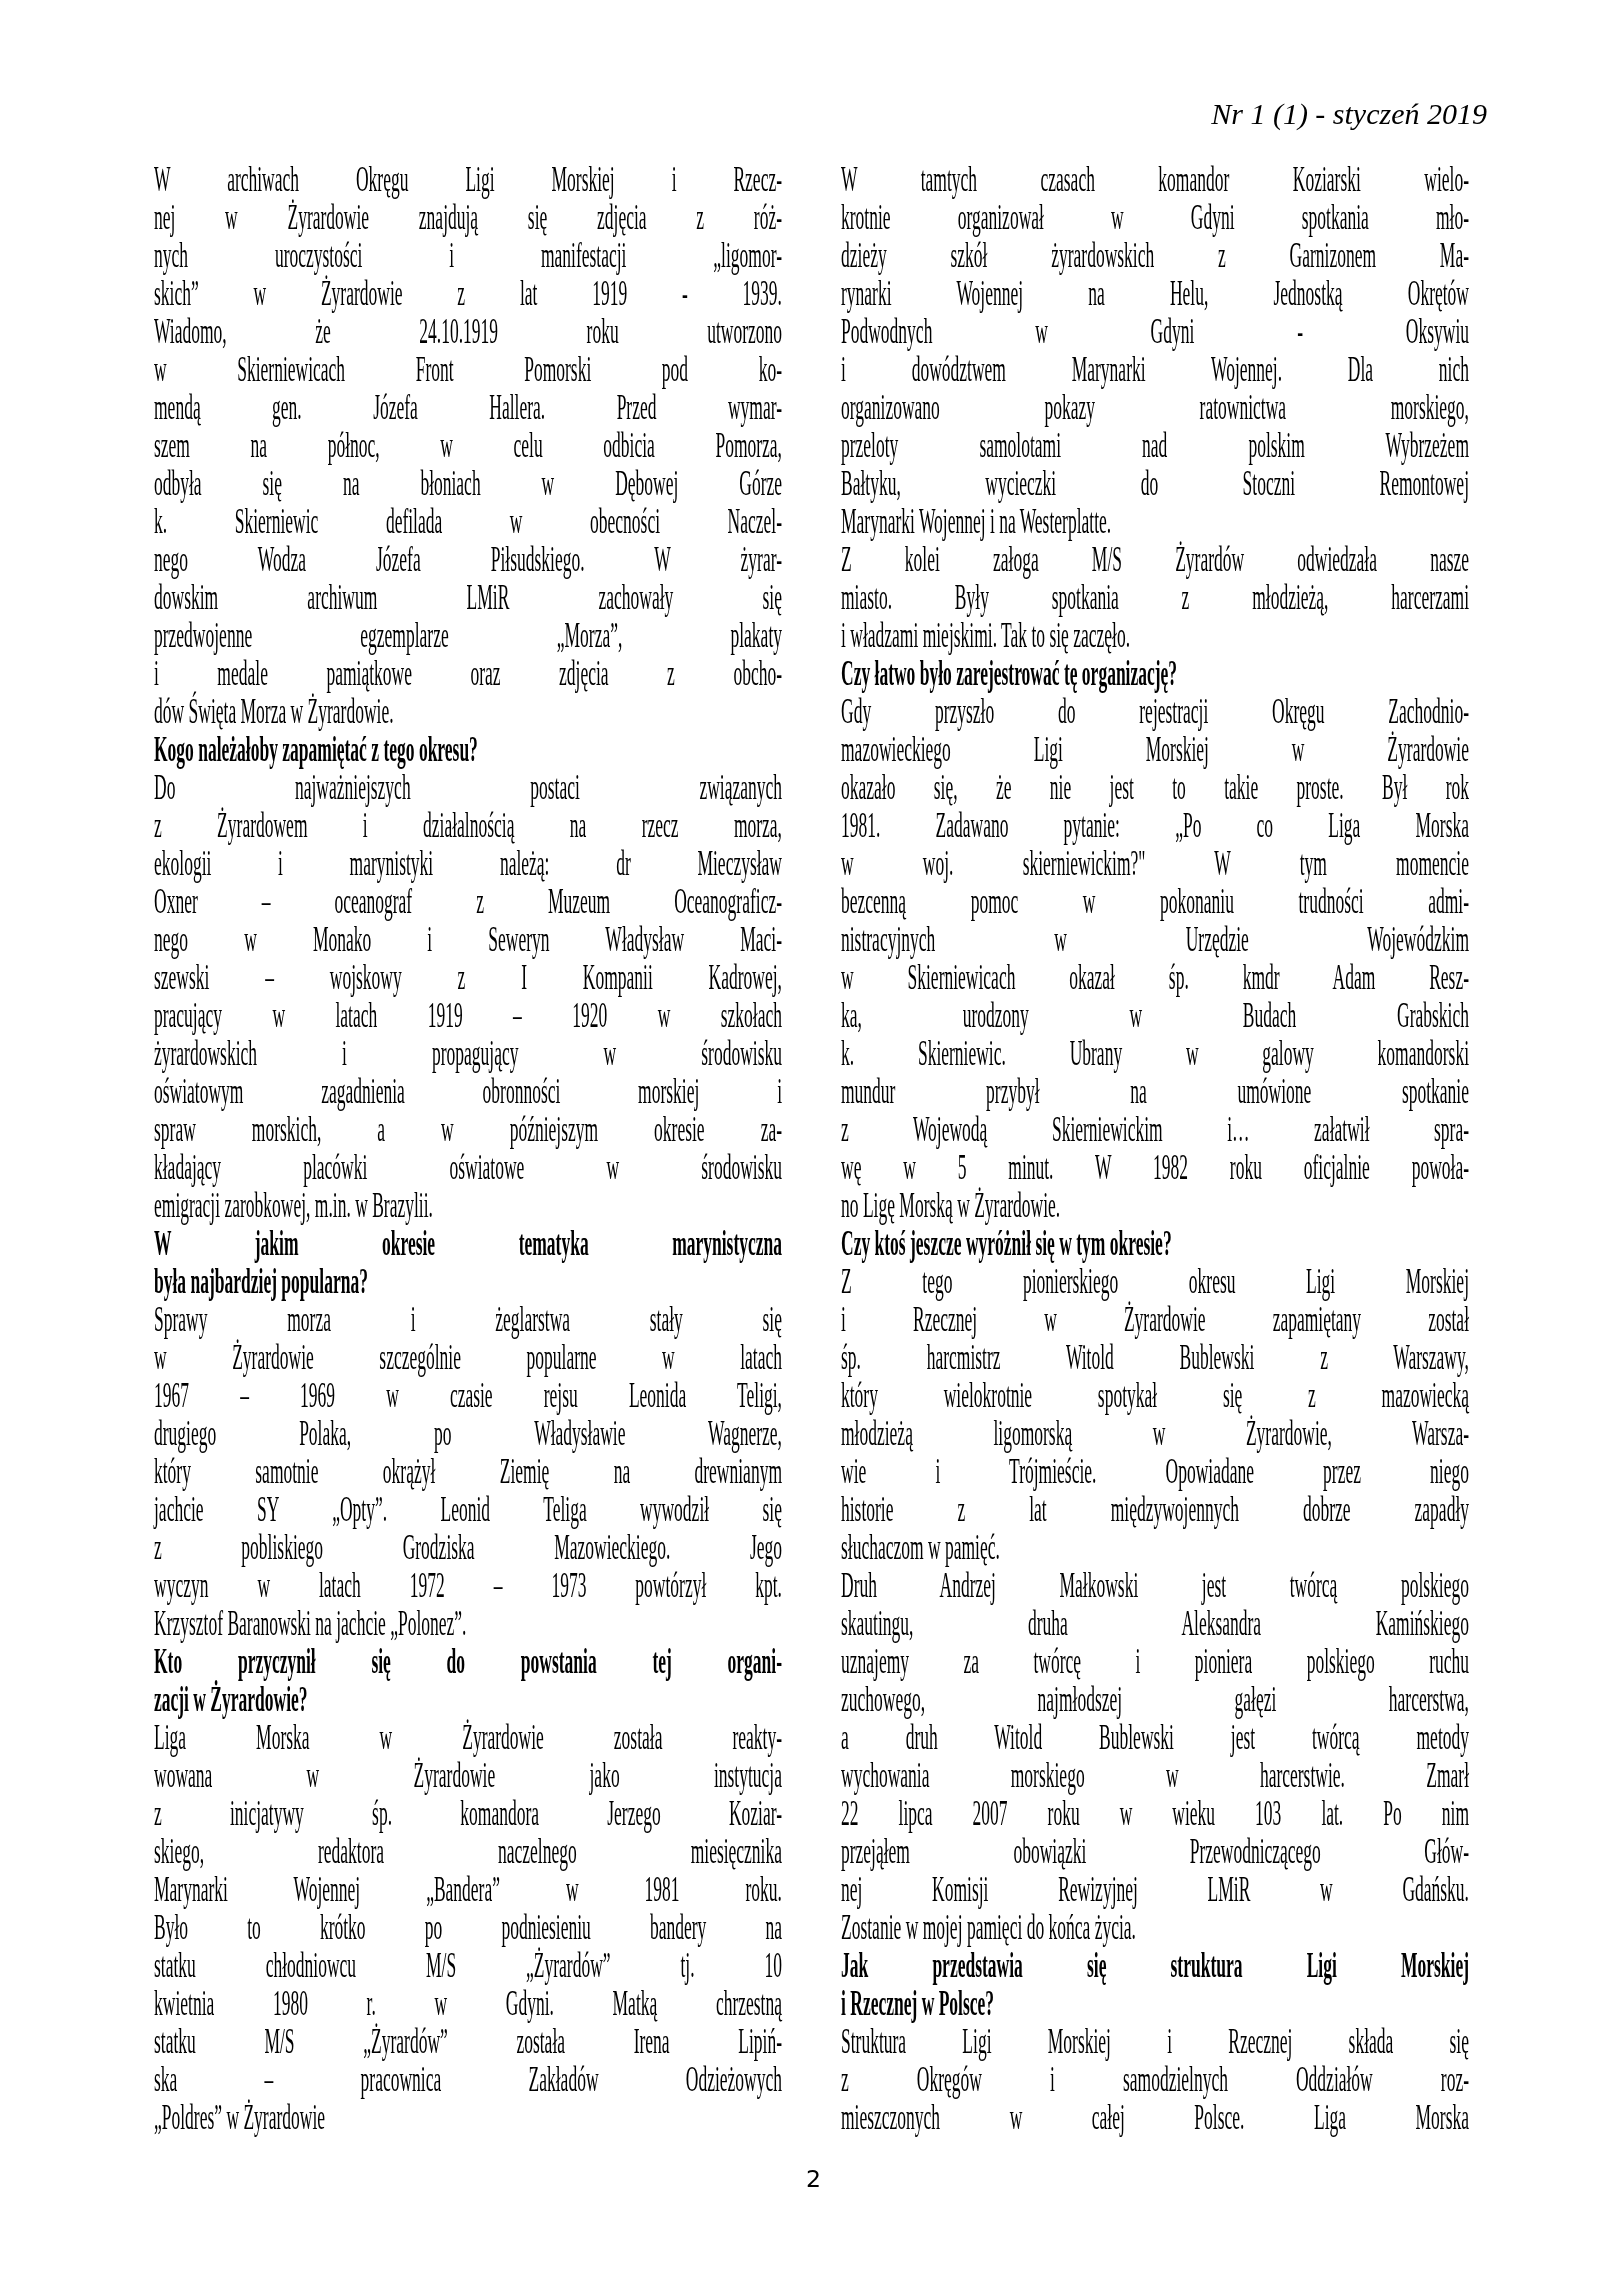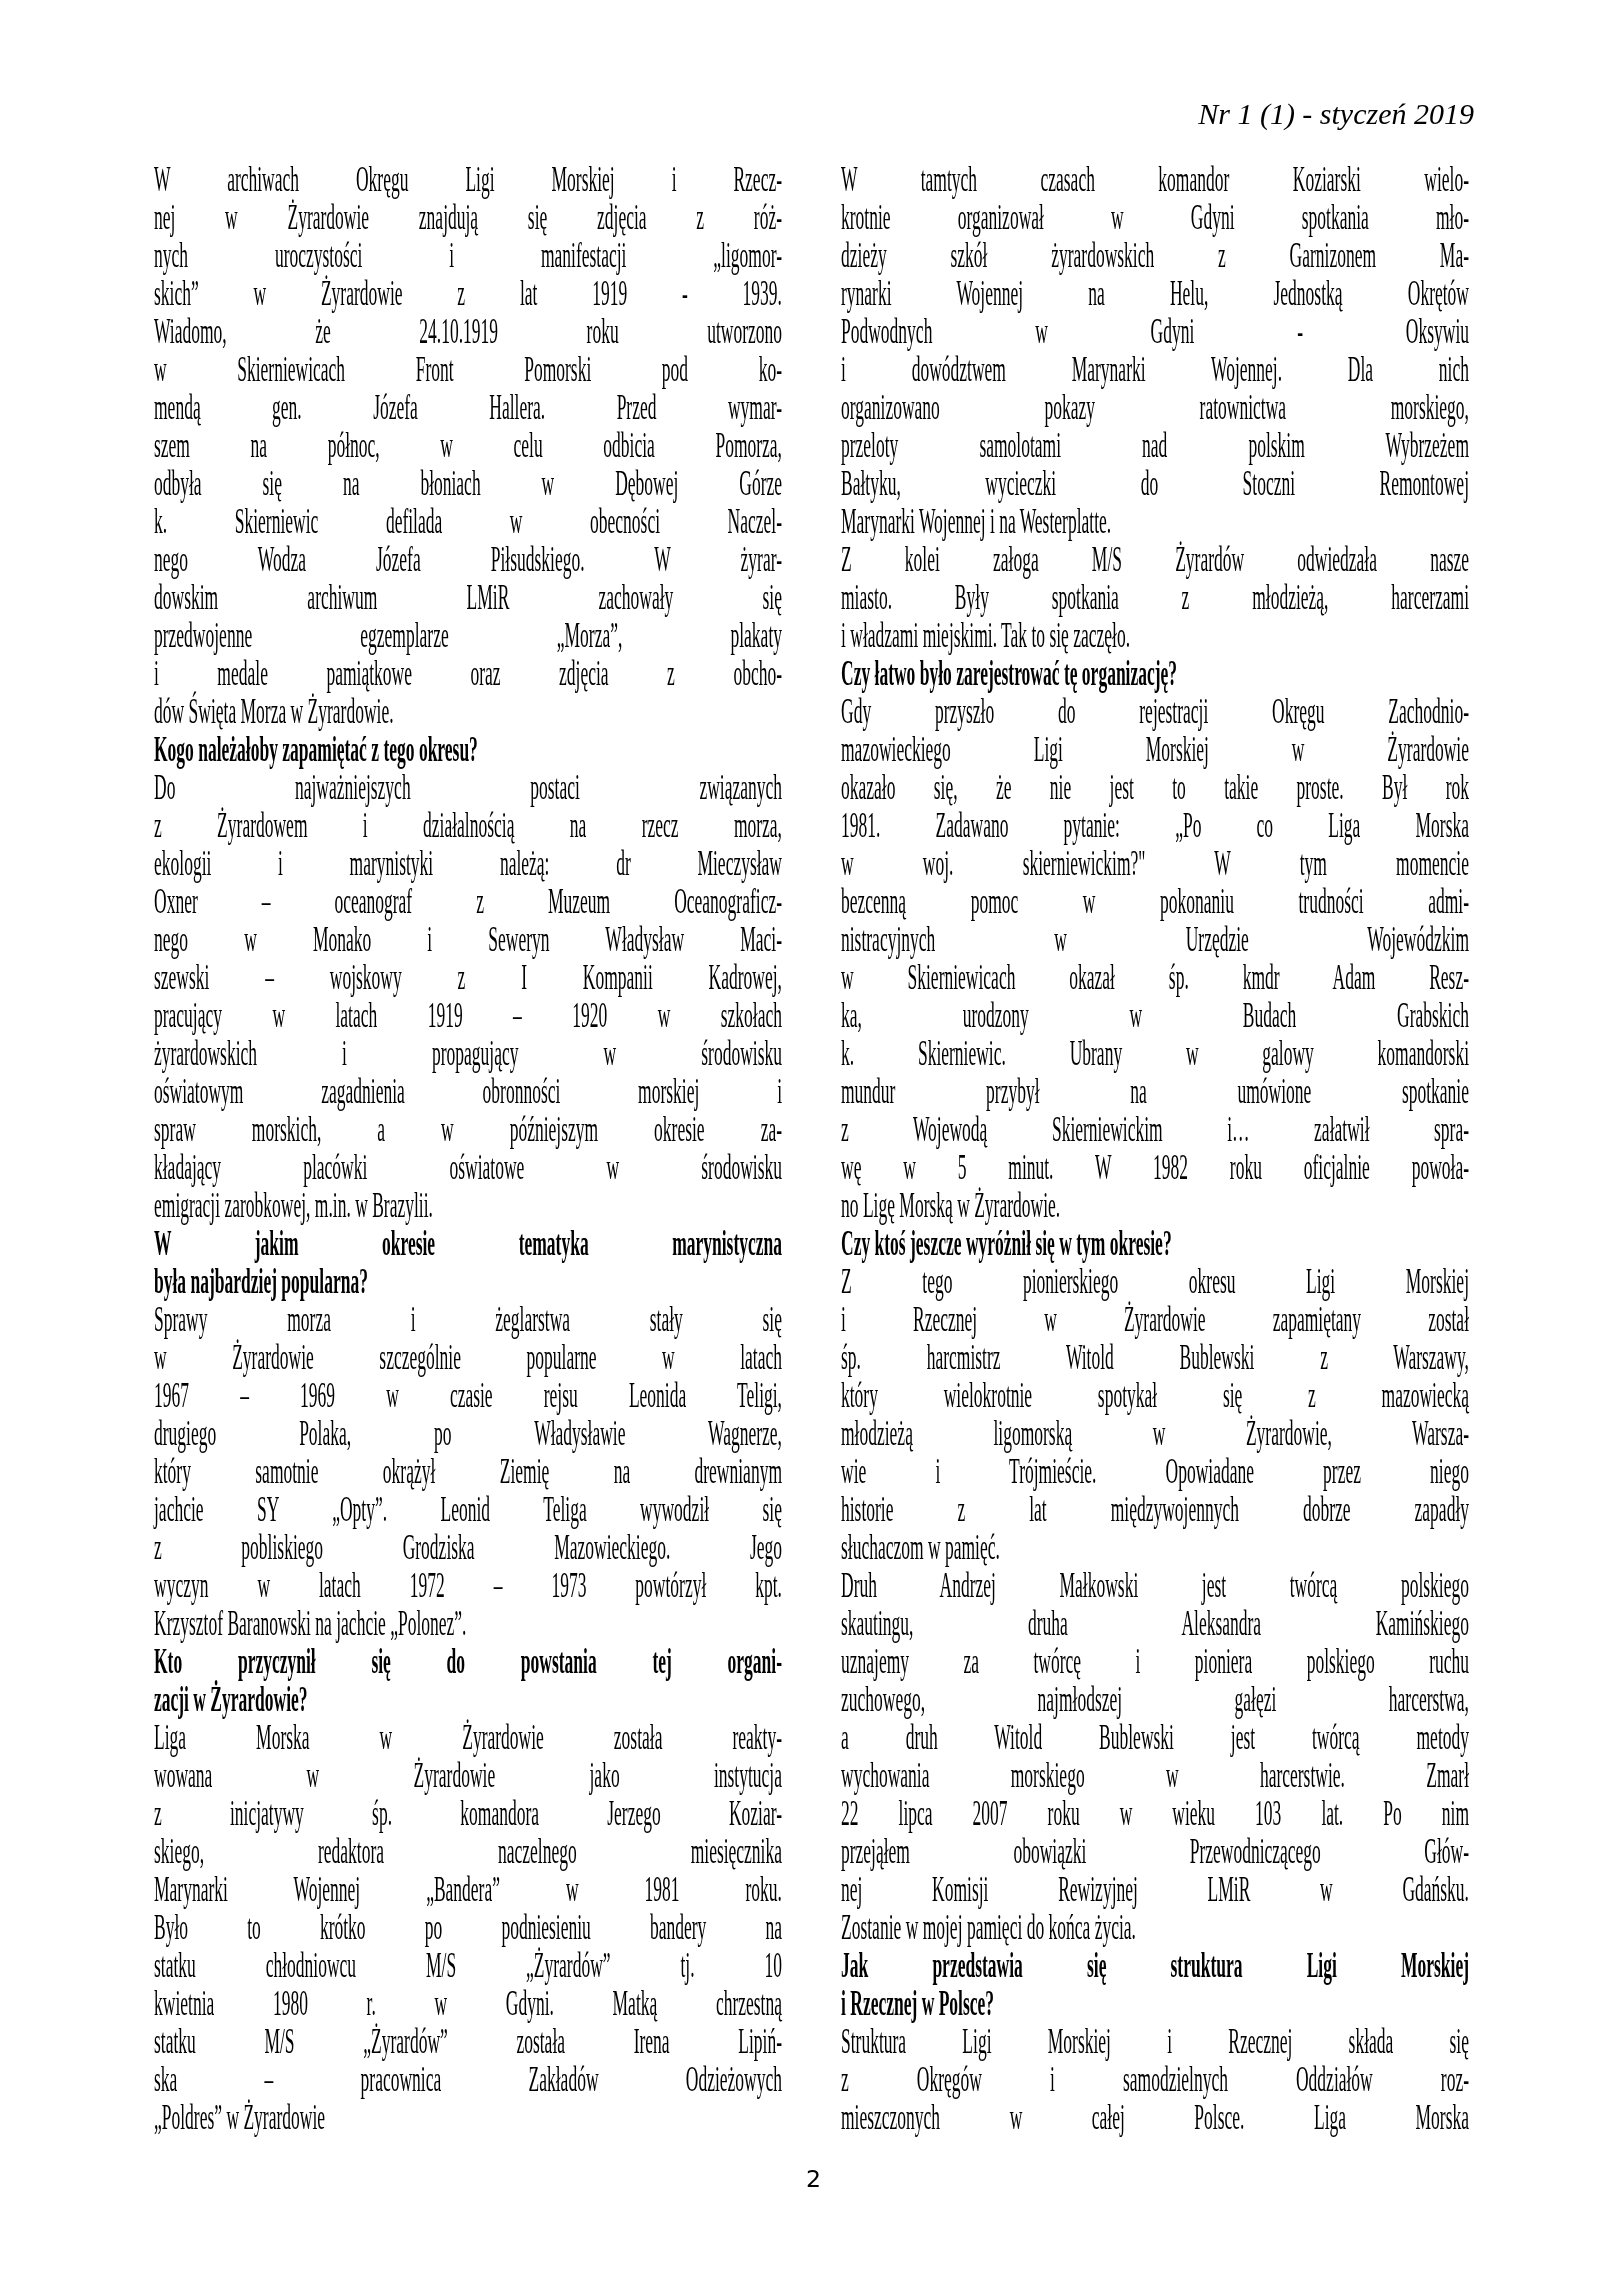--- a/index.html
+++ b/index.html
@@ -1,19 +1,19 @@
 <!DOCTYPE html>
 <html style="font-size:10.5px"><head>
 <meta charset="utf-8">
 <style>
   html, body { margin: 0; padding: 0; background: #ffffff; }
   body { width: 1623px; height: 2295px; position: relative; overflow: hidden; color: #000; }
   .page { position: absolute; left: 0; top: 0; width: 1623px; height: 2295px; background: #fff; }
   .header {
-    position: absolute; right: 149px; top: 97px;
+    position: absolute; right: 136px; top: 97px;
     font-family: "Liberation Serif", serif; font-style: italic;
     font-size: 30px; line-height: 33px; white-space: nowrap;
   }
   .col {
     position: absolute; top: 161px; width: 1256px;
     transform-origin: 0 0; transform: scaleX(0.5);
   }
   .col.left { left: 154px; }
   .col.right { left: 841px; }
   .line {

